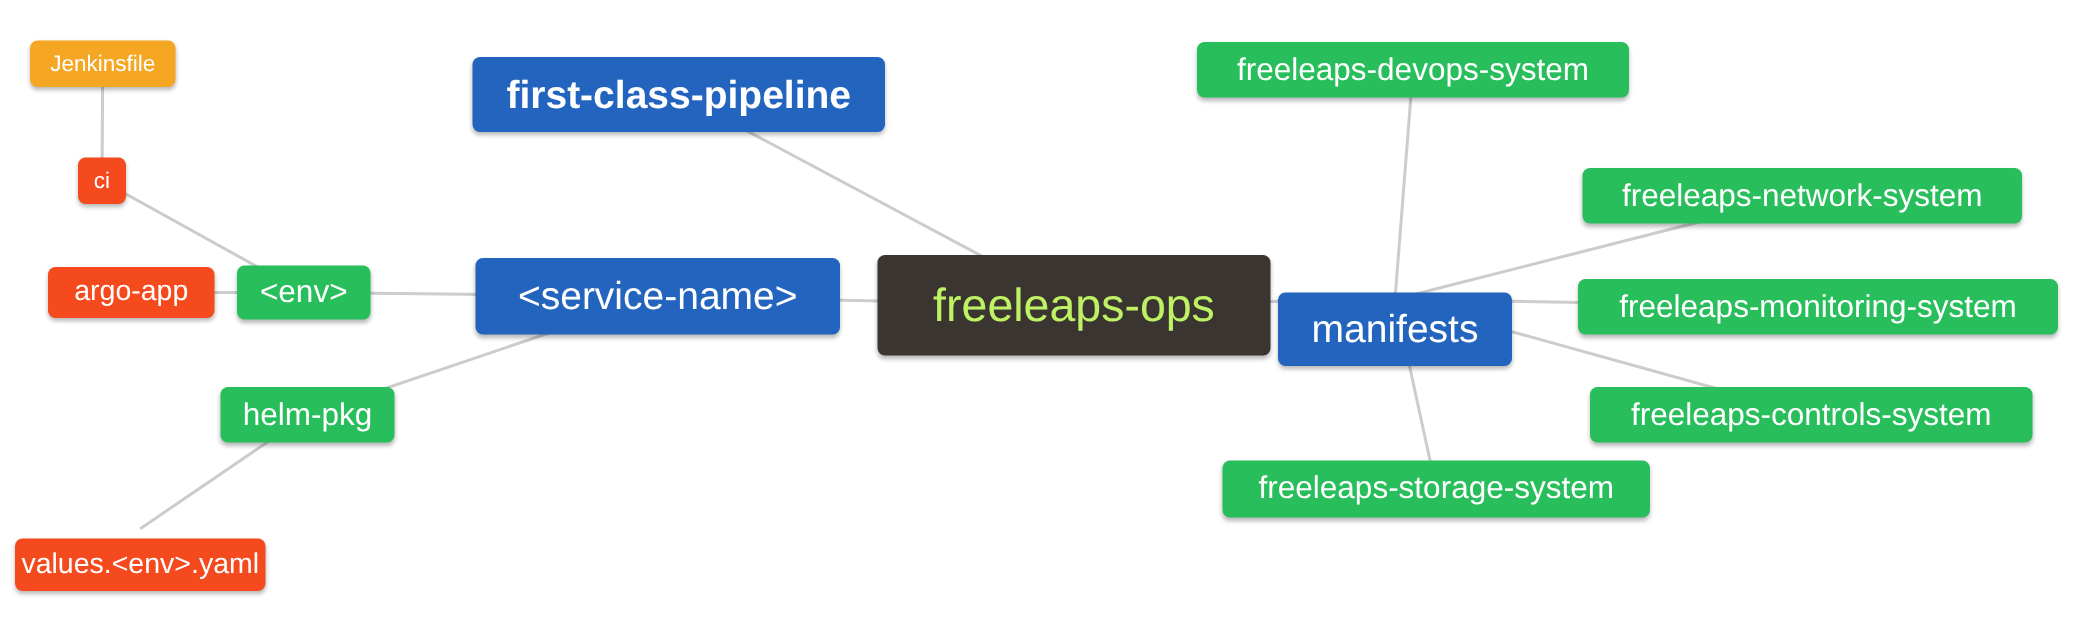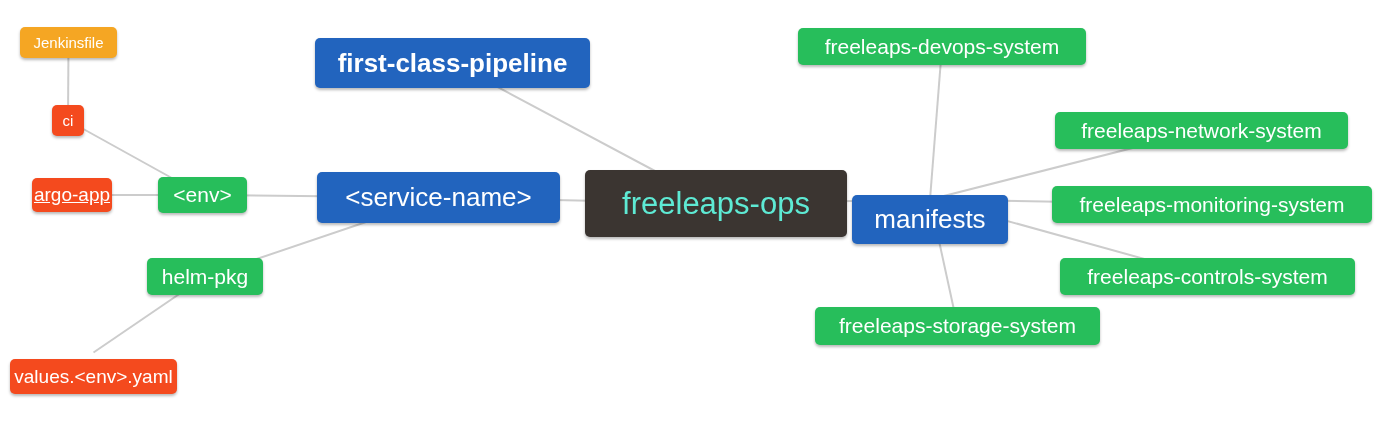--- a/index.html
+++ b/index.html
@@ -53,26 +53,26 @@
       <line x1="716" y1="203.5" x2="930" y2="199.5" stroke="#cccccc" stroke-width="2"></line>
       <line x1="930" y1="199.5" x2="942" y2="46.5" stroke="#cccccc" stroke-width="2"></line>
       <line x1="930" y1="199.5" x2="1201.5" y2="130.5" stroke="#cccccc" stroke-width="2"></line>
       <line x1="930" y1="199.5" x2="1212" y2="204.5" stroke="#cccccc" stroke-width="2"></line>
       <line x1="930" y1="199.5" x2="1207.5" y2="276.5" stroke="#cccccc" stroke-width="2"></line>
       <line x1="930" y1="199.5" x2="957.5" y2="326" stroke="#cccccc" stroke-width="2"></line>
     </svg>
 
 <div class="node" style="left: 20px; top: 27px; width: 97px; height: 31px; font-size: 15px; background: rgb(245, 166, 35); color: rgb(255, 255, 255);">Jenkinsfile</div>
     <div class="node" style="left: 52px; top: 105px; width: 32px; height: 31px; font-size: 15px; background: rgb(244, 74, 30); color: rgb(255, 255, 255);">ci</div>
-    <div class="node" style="left: 32px; top: 178px; width: 80px; height: 34px; font-size: 19px; background: rgb(244, 74, 30); color: rgb(255, 255, 255); text-decoration: underline;">argo-app</div>
+    <div class="node" style="left: 32px; top: 178px; width: 111px; height: 34px; font-size: 19px; background: rgb(244, 74, 30); color: rgb(255, 255, 255);">argo-app</div>
     <div class="node" style="left: 158px; top: 177px; width: 89px; height: 36px; font-size: 21px; background: rgb(39, 190, 91); color: rgb(255, 255, 255);">&lt;env&gt;</div>
     <div class="node" style="left: 147px; top: 258px; width: 116px; height: 37px; font-size: 21px; background: rgb(39, 190, 91); color: rgb(255, 255, 255);">helm-pkg</div>
     <div class="node" style="left: 10px; top: 335px; width: 167px; height: 35px; font-size: 19px; background: rgb(244, 74, 30); color: rgb(255, 255, 255); margin-top: 24px;">values.&lt;env&gt;.yaml</div>
     <div class="node" style="left: 315px; top: 38px; width: 275px; height: 50px; font-size: 26px; background: rgb(34, 100, 190); color: rgb(255, 255, 255); font-weight: bold;">first-class-pipeline</div>
     <div class="node" style="left: 317px; top: 172px; width: 243px; height: 51px; font-size: 26px; background: rgb(34, 100, 190); color: rgb(255, 255, 255);">&lt;service-name&gt;</div>
-    <div class="node" style="left: 585px; top: 170px; width: 262px; height: 67px; font-size: 31px; background: rgb(59, 53, 49); color: #5eead4;">freeleaps-ops</div>
+    <div class="node" style="left: 585px; top: 170px; width: 262px; height: 67px; font-size: 31px; background: rgb(59, 53, 49); color: #bef264;">freeleaps-ops</div>
     <div class="node" style="left: 852px; top: 175px; width: 156px; height: 49px; font-size: 26px; background: rgb(34, 100, 190); color: rgb(255, 255, 255); margin-top: 20px;">manifests</div>
     <div class="node" style="left: 798px; top: 28px; width: 288px; height: 37px; font-size: 21px; background: rgb(39, 190, 91); color: rgb(255, 255, 255);">freeleaps-devops-system</div>
     <div class="node" style="left: 1055px; top: 112px; width: 293px; height: 37px; font-size: 21px; background: rgb(39, 190, 91); color: rgb(255, 255, 255);">freeleaps-network-system</div>
     <div class="node" style="left: 1052px; top: 186px; width: 320px; height: 37px; font-size: 21px; background: rgb(39, 190, 91); color: rgb(255, 255, 255);">freeleaps-monitoring-system</div>
     <div class="node" style="left: 1060px; top: 258px; width: 295px; height: 37px; font-size: 21px; background: rgb(39, 190, 91); color: rgb(255, 255, 255);">freeleaps-controls-system</div>
     <div class="node" style="left: 815px; top: 307px; width: 285px; height: 38px; font-size: 21px; background: rgb(39, 190, 91); color: rgb(255, 255, 255);">freeleaps-storage-system</div>
   </div>
 
 </body></html>

